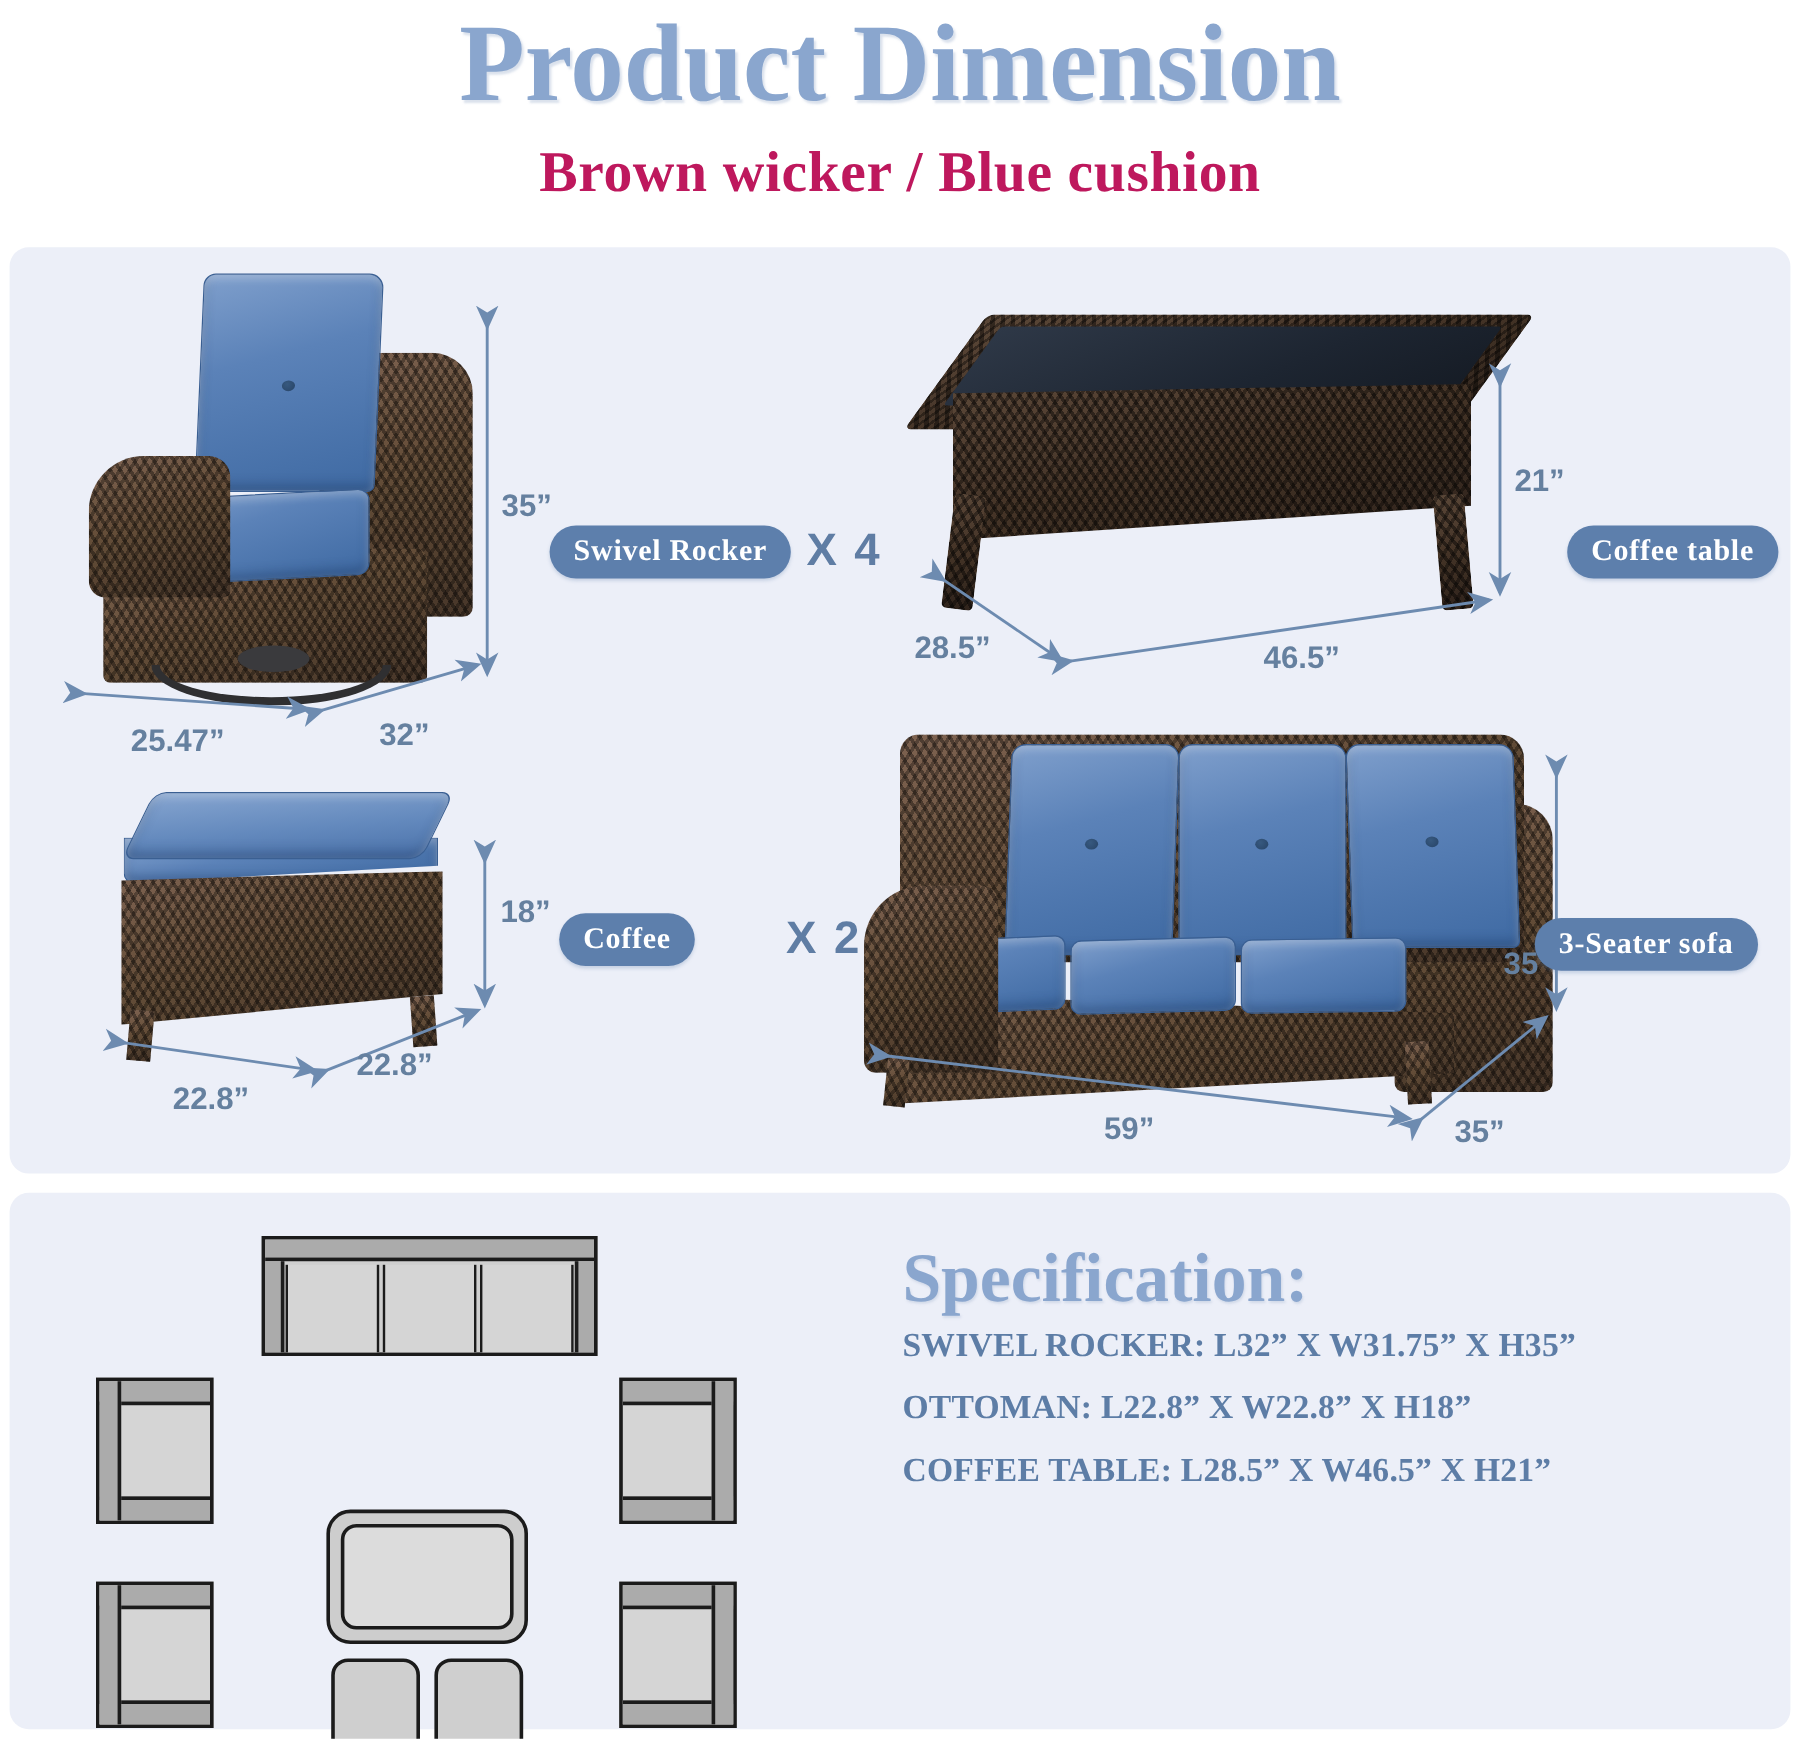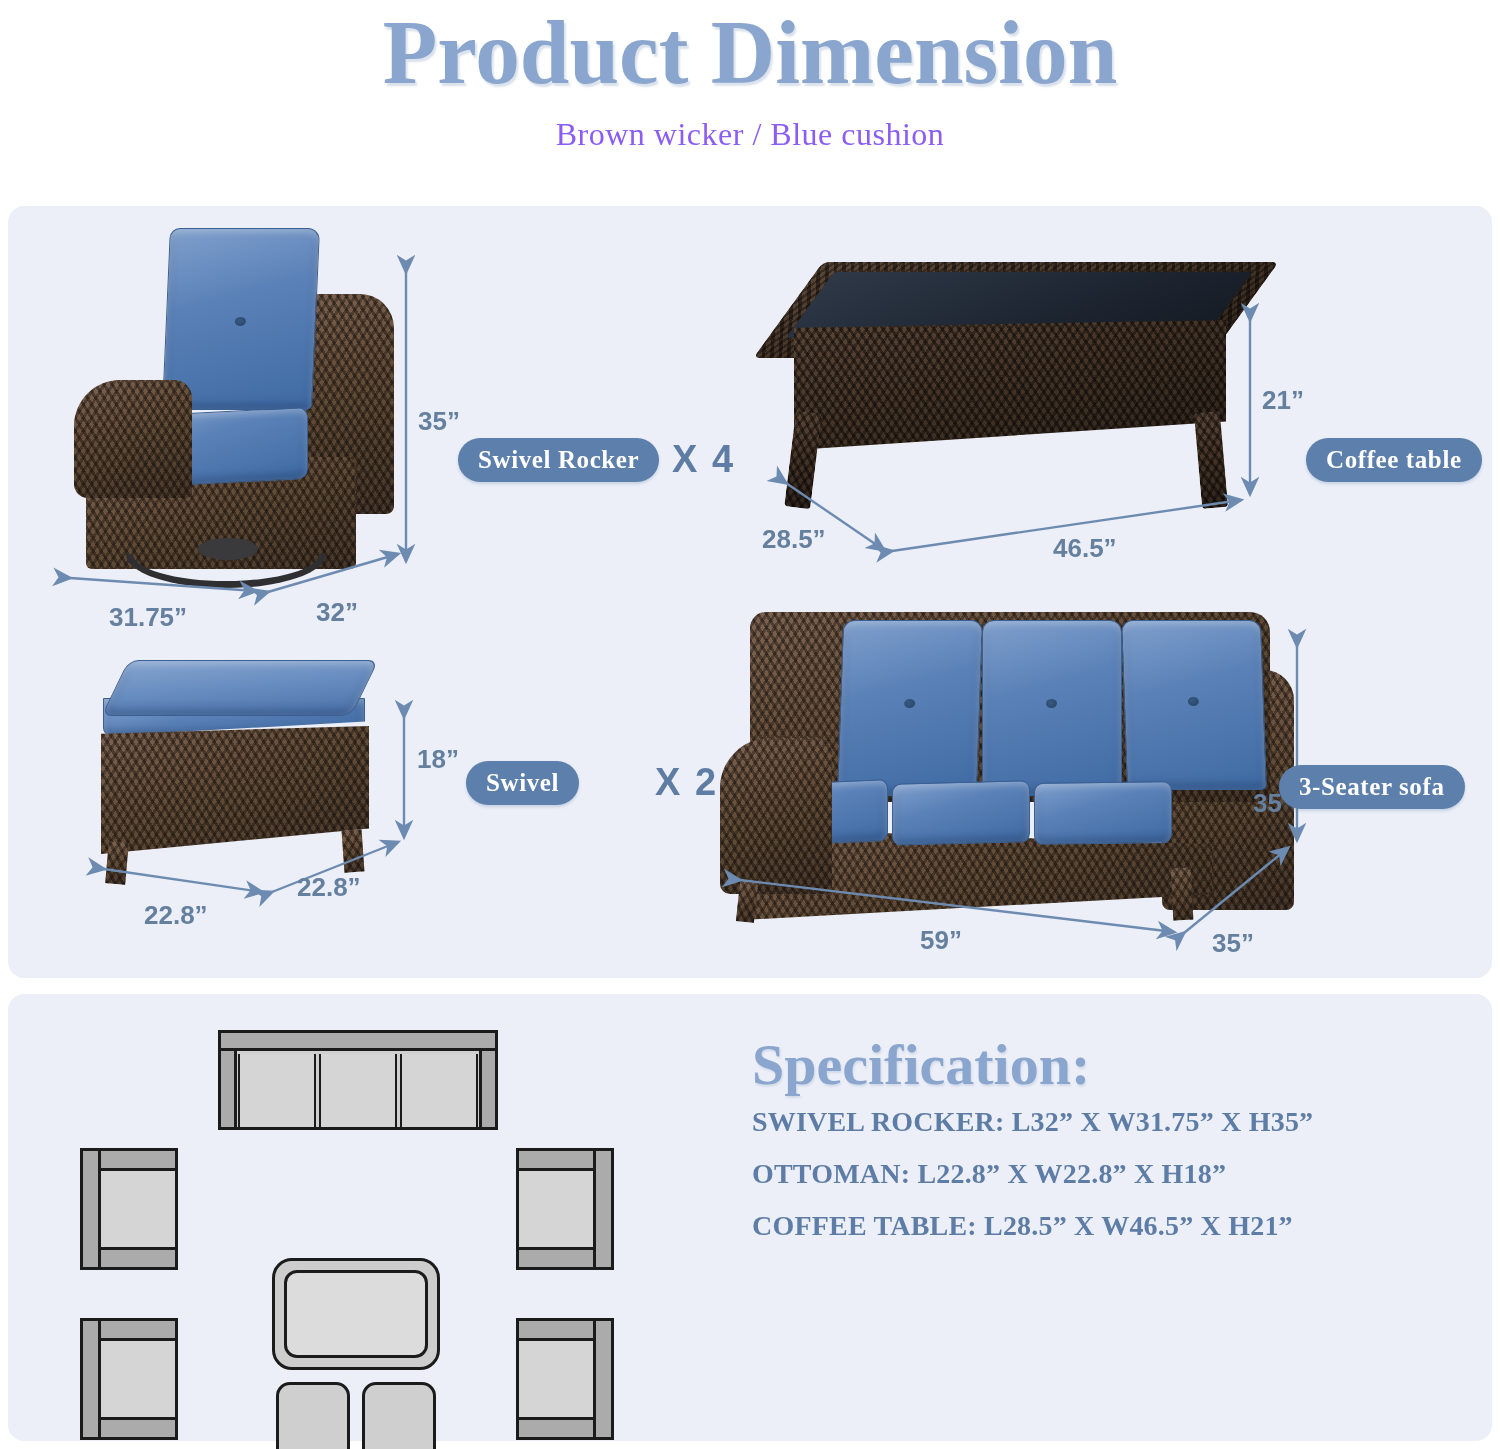--- a/index.html
+++ b/index.html
@@ -19,23 +19,23 @@
     font-size: 92px;
     line-height: 1.0;
     color: #8aa6ce;
     letter-spacing: 0px;
     padding-top: 6px;
     text-shadow: 2px 3px 2px rgba(150,170,200,0.35);
     transform: scaleX(0.97);
   }
   .subtitle {
     font-family: "Liberation Serif", serif;
-    font-weight: 400;
-    font-size: 32px;
-    color: #8b5cf6;
+    font-weight: 700;
+    font-size: 48px;
+    color: #be185d;
     padding-top: 18px;
     letter-spacing: 0.5px;
   }
 
   
   .panel {
     position: absolute;
     background: #eceff8;
     border-radius: 16px;
   }
@@ -374,41 +374,41 @@
 
       <line x1="1297" y1="646" x2="1297" y2="840"></line>
 
       <line x1="740" y1="880" x2="1174" y2="932"></line>
 
       <line x1="1184" y1="933" x2="1288" y2="848"></line>
     </g>
   </svg>
 
   <div class="dim" style="left:418px; top:406px;">35”</div>
-  <div class="dim" style="left:109px; top:602px;">31.75”</div>
+  <div class="dim" style="left:109px; top:602px;">25.47”</div>
   <div class="dim" style="left:316px; top:597px;">32”</div>
 
   <div class="dim" style="left:1262px; top:385px;">21”</div>
   <div class="dim" style="left:762px;  top:524px;">28.5”</div>
   <div class="dim" style="left:1053px; top:533px;">46.5”</div>
 
   <div class="dim" style="left:417px; top:744px;">18”</div>
   <div class="dim" style="left:144px; top:900px;">22.8”</div>
   <div class="dim" style="left:297px; top:872px;">22.8”</div>
 
   <div class="dim" style="left:1253px; top:788px;">35”</div>
   <div class="dim" style="left:920px;  top:925px;">59”</div>
   <div class="dim" style="left:1212px; top:928px;">35”</div>
 
   <div class="pill" style="left:458px; top:438px;">Swivel Rocker</div>
   <div class="multi" style="left:672px; top:438px;">X 4</div>
 
   <div class="pill" style="left:1306px; top:438px;">Coffee table</div>
 
-  <div class="pill" style="left:466px; top:761px;">Swivel</div>
+  <div class="pill" style="left:466px; top:761px;">Coffee</div>
   <div class="multi" style="left:655px; top:761px;">X 2</div>
 
   <div class="pill" style="left:1279px; top:765px;">3-Seater sofa</div>
 
   <div class="panel" id="panel-bottom"></div>
 
   <div class="cell" id="plan">
 
     <div class="pl" id="pl-sofa">
       <div class="backbar"></div>

